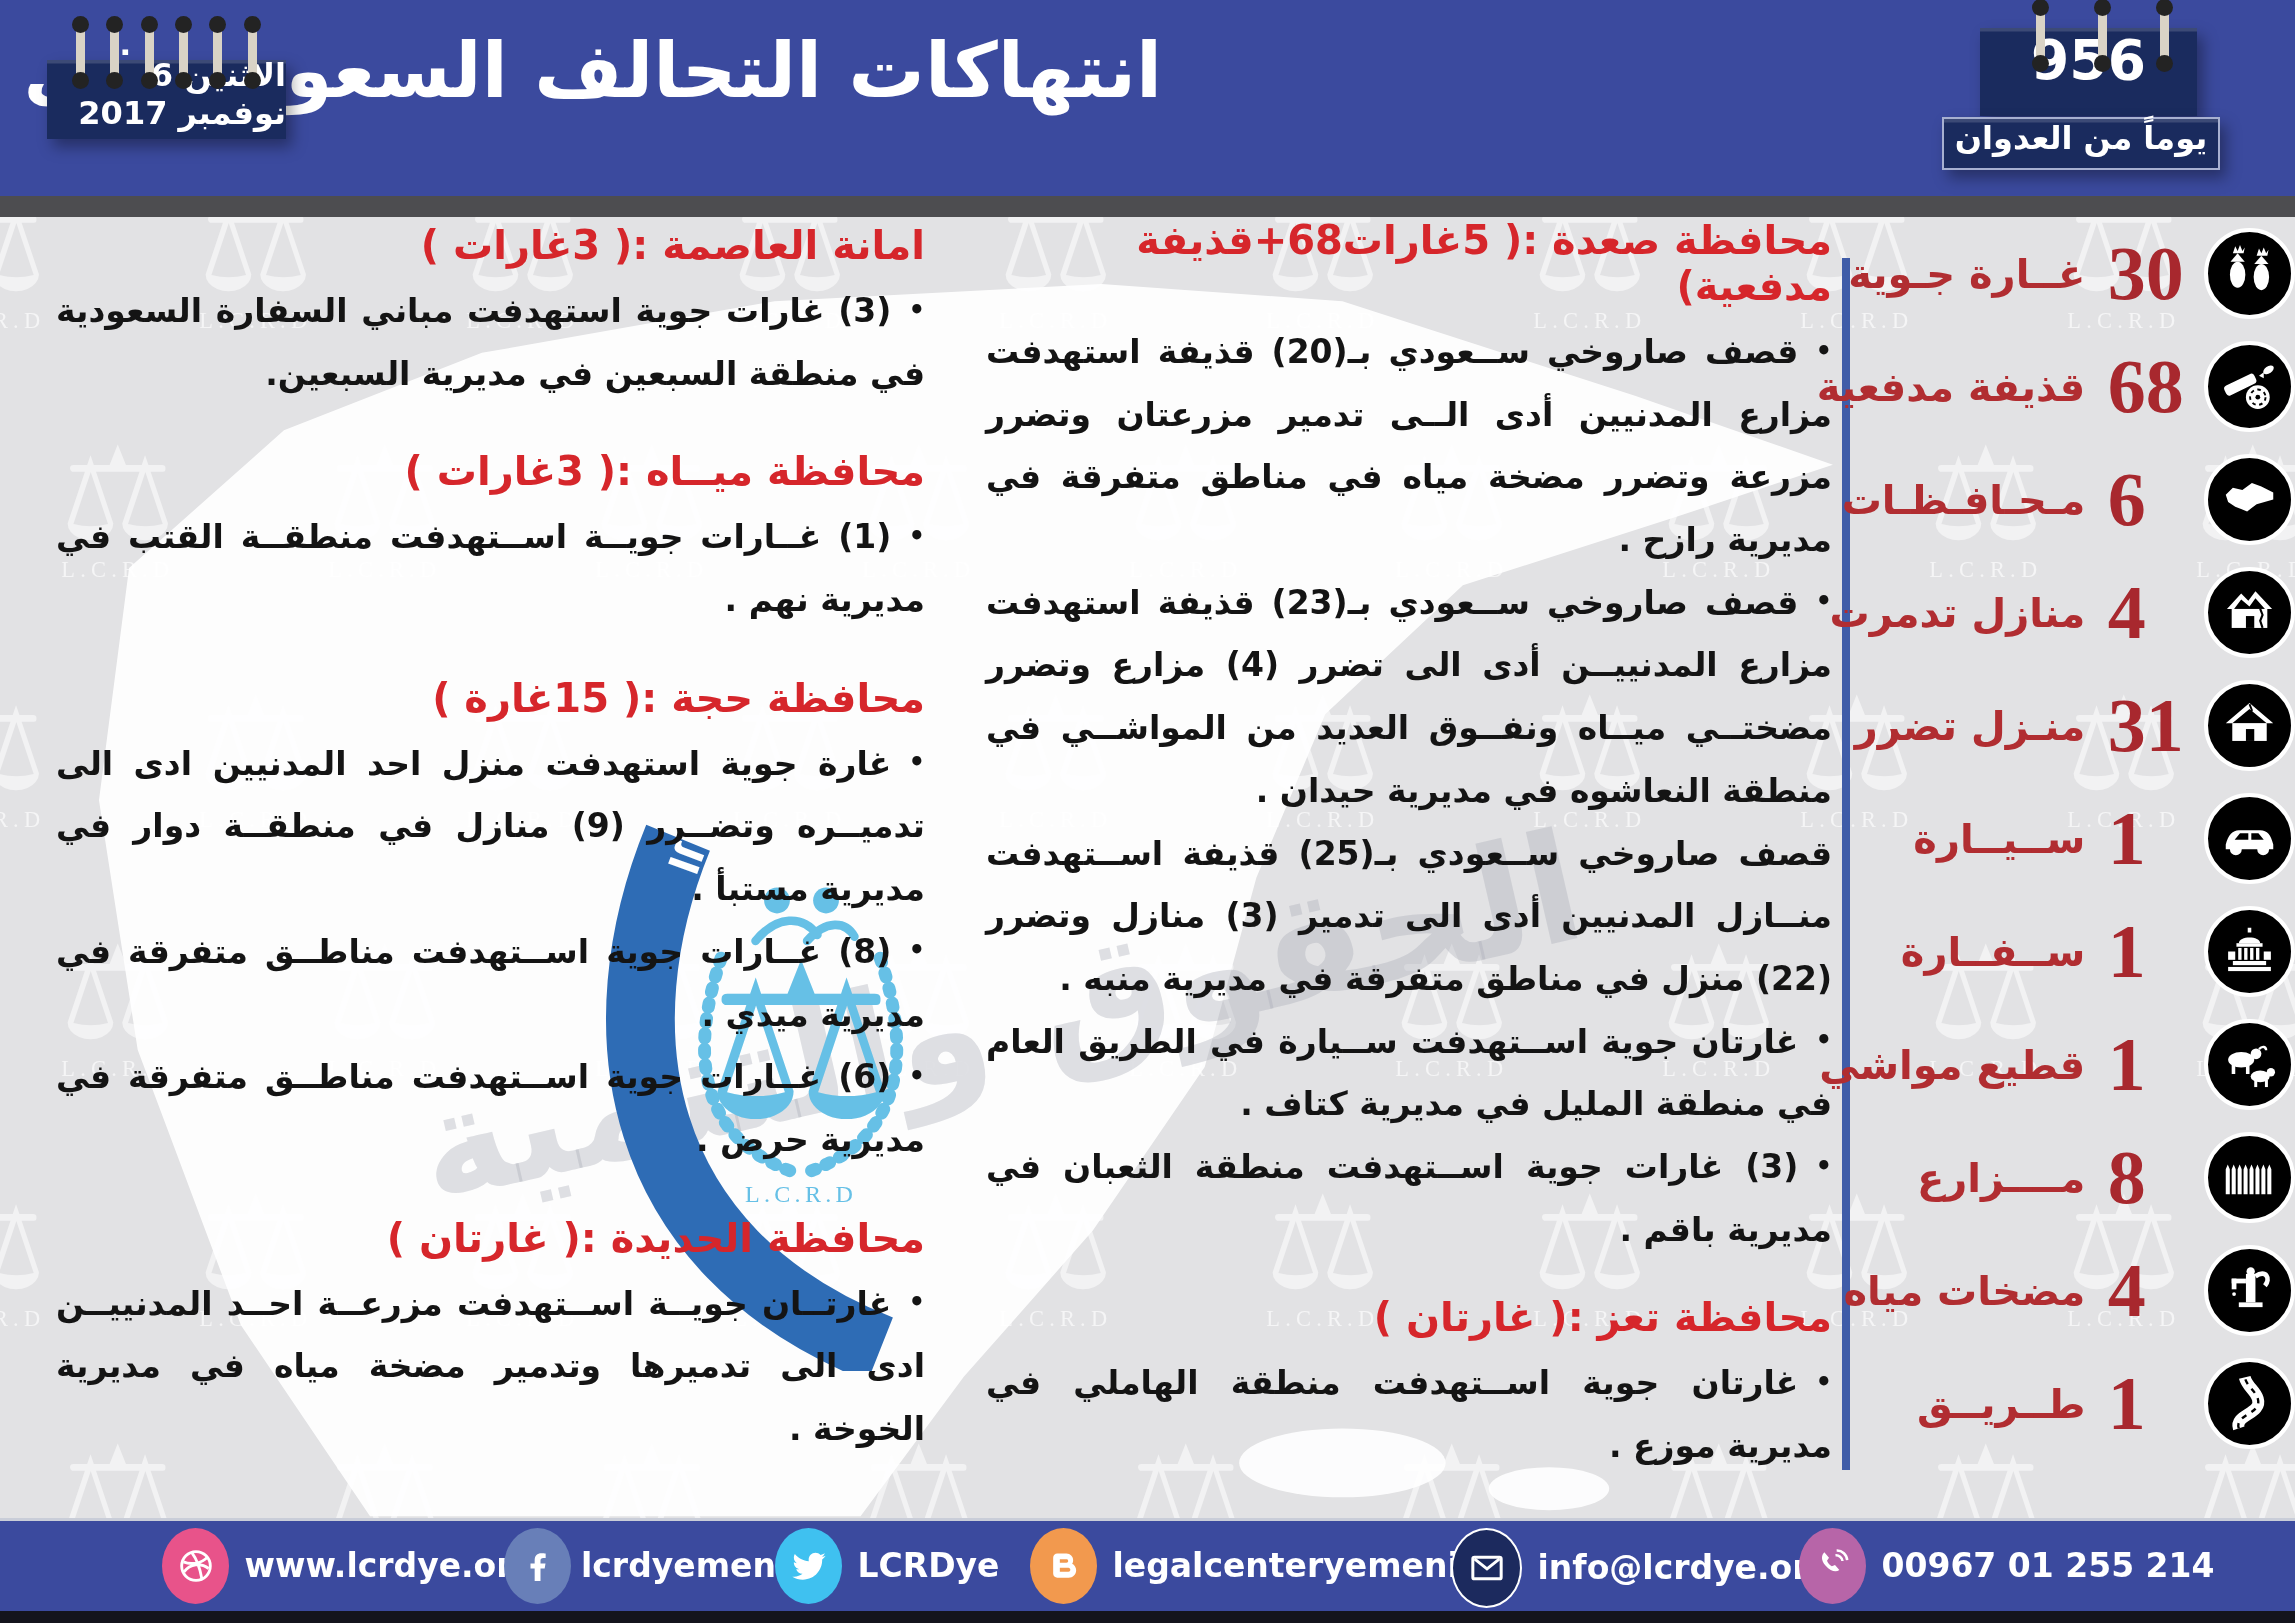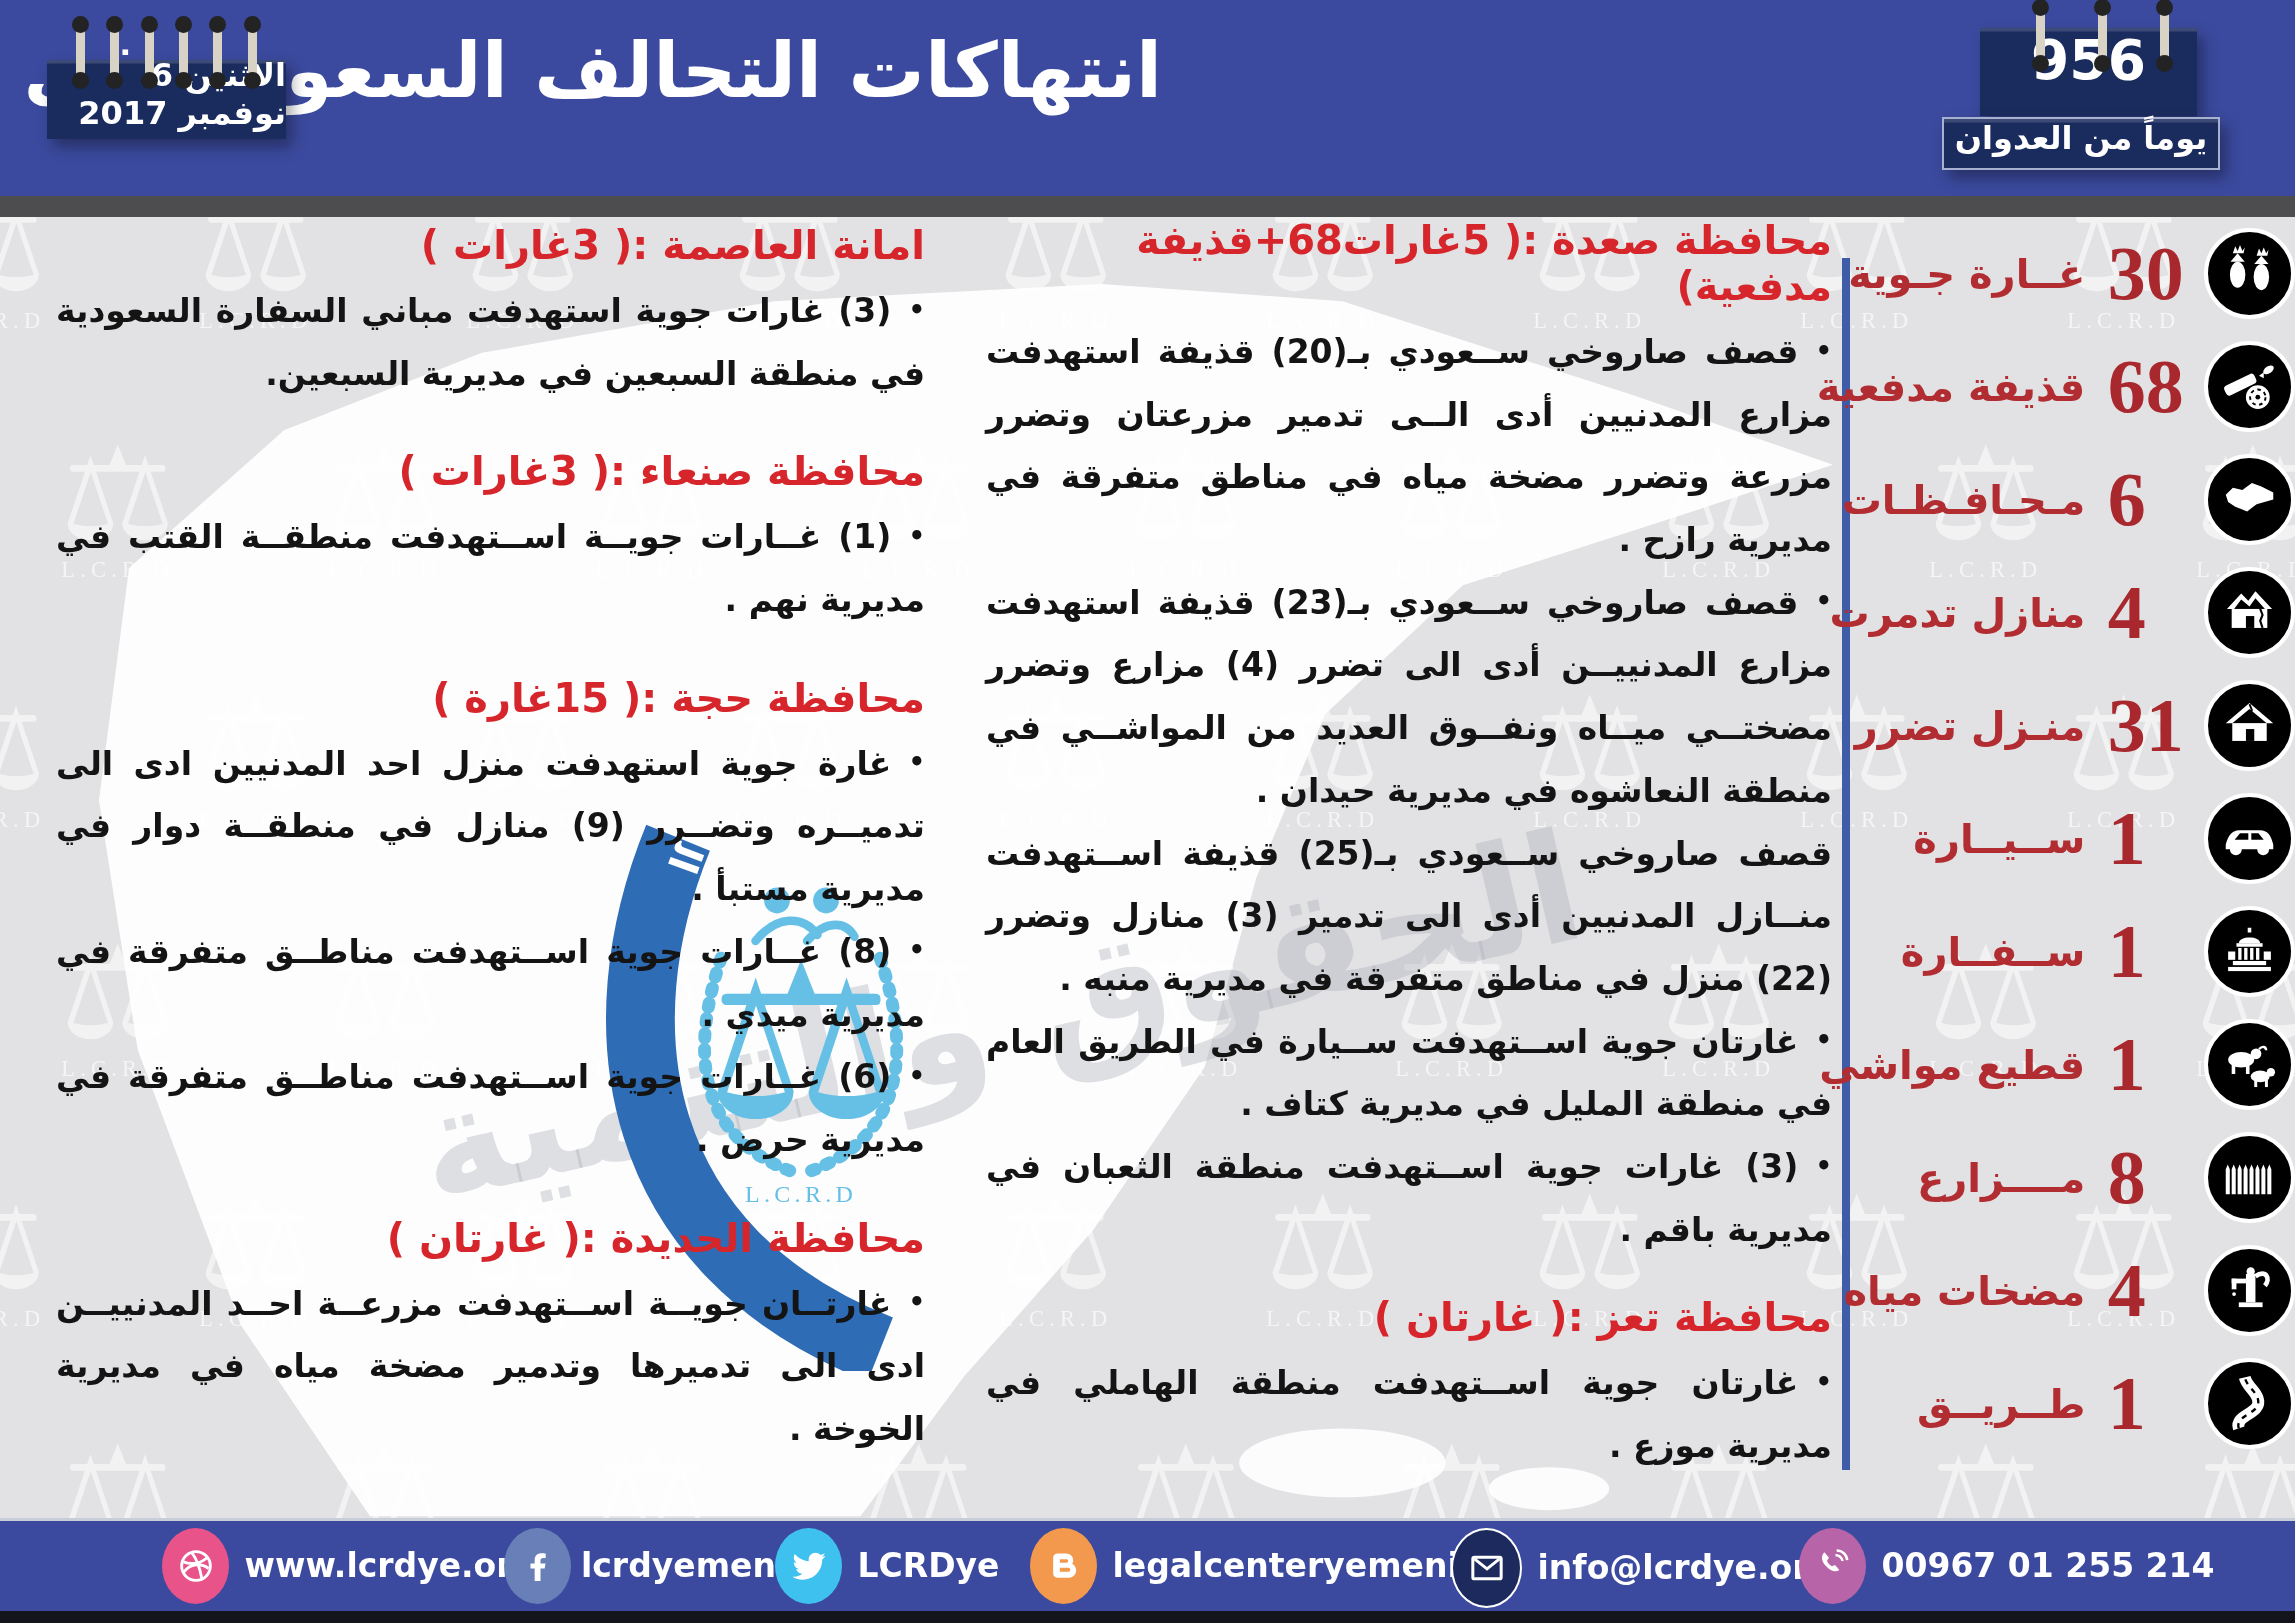--- a/index.html
+++ b/index.html
@@ -181,21 +181,21 @@
         <h2 class="sec-title">محافظة تعز :( غارتان )</h2>
         <p class="bullet dot">غارتان جوية اســتهدفت منطقة الهاملي في مديرية موزع .</p>
       </div>
     </div>
   <div class="col col-left" id="col-left">
       <div class="sec">
         <h2 class="sec-title">امانة العاصمة :( 3غارات )</h2>
         <p class="bullet dot">(3) غارات جوية استهدفت مباني السفارة السعودية في منطقة السبعين في مديرية السبعين.</p>
       </div>
       <div class="sec">
-        <h2 class="sec-title">محافظة صنعاء :( 3غارات )</h2>
+        <h2 class="sec-title">محافظة ميــاه :( 3غارات )</h2>
         <p class="bullet dot">(1) غــارات جويــة اســتهدفت منطقــة القتب في مديرية نهم .</p>
       </div>
       <div class="sec">
         <h2 class="sec-title">محافظة حجة :( 15غارة )</h2>
         <p class="bullet dot">غارة جوية استهدفت منزل احد المدنيين ادى الى تدميــره وتضــرر (9) منازل في منطقــة دوار في مديرية مستبأ .</p>
         <p class="bullet dot">(8) غــارات جوية اســتهدفت مناطــق متفرقة في مديرية ميدي .</p>
         <p class="bullet dot">(6) غــارات جوية اســتهدفت مناطــق متفرقة في مديرية حرض .</p>
       </div>
       <div class="sec">
         <h2 class="sec-title">محافظة الحديدة :( غارتان )</h2>

